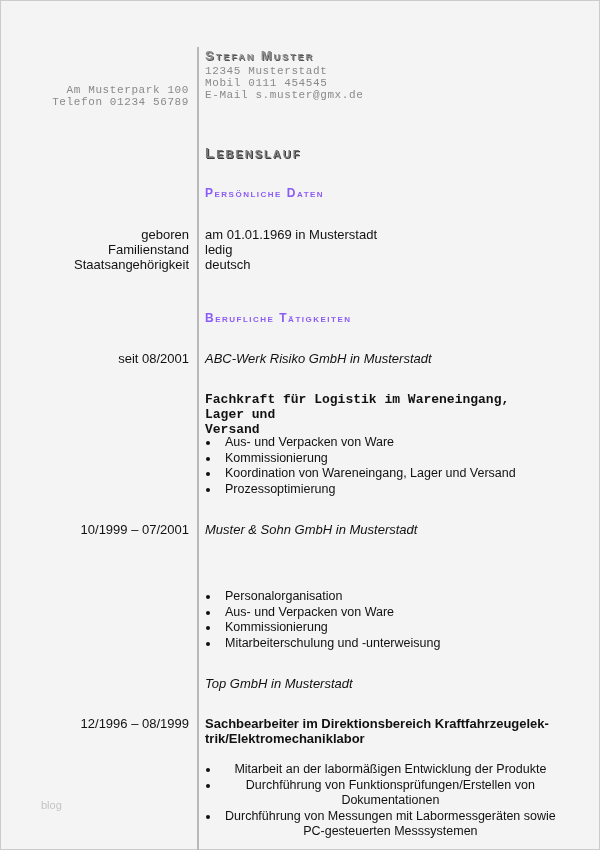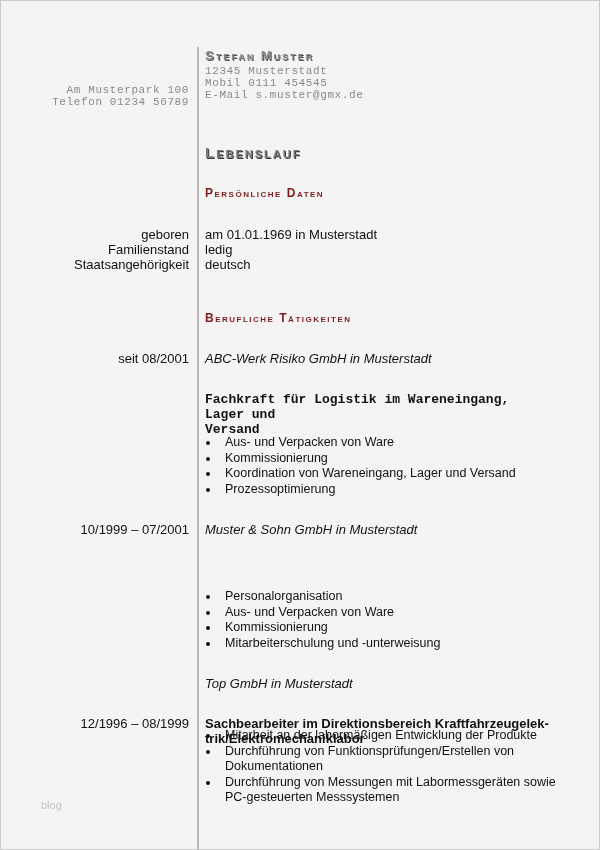--- a/index.html
+++ b/index.html
@@ -32,21 +32,21 @@
     color: #8f8f8f; font-variant: small-caps;
     text-shadow: 1px 1px 0 #555;
   }
   .title {
     font-weight: bold; font-size: 15px; letter-spacing: 2px;
     font-variant: small-caps; color: #7a7a7a;
     text-shadow: 1px 1px 0 #3a3a3a;
   }
   .section {
     font-weight: bold; font-size: 12px; letter-spacing: 1.5px;
-    font-variant: small-caps; color: #7f1d1d;
+    font-variant: small-caps; color: #8b5cf6;
   }
   .txt { font-size: 13px; line-height: 15px; color: #111; }
   .it { font-style: italic; }
   .b { font-weight: bold; }
   ul.bul { margin: 0; padding: 0; list-style: none; }
   ul.bul li { position: relative; padding-left: 20px; font-size: 12.5px; line-height: 15.5px; }
   ul.bul li::before {
     content: ""; position: absolute; left: 1px; top: 6px;
     width: 4px; height: 4px; border-radius: 50%; background: #111;
   }
@@ -108,20 +108,20 @@
     <li>Kommissionierung</li>
     <li>Mitarbeiterschulung und -unterweisung</li>
   </ul>
 
   <div class="right txt it" style="top:675px;">Top GmbH in Musterstadt</div>
   <div class="left txt" style="top:715px;">12/1996 – 08/1999</div>
   <div class="right txt b" style="top:715px; width:360px;">
     <div>Sachbearbeiter im Direktionsbereich Kraftfahrzeugelek-</div>
     <div>trik/Elektromechaniklabor</div>
   </div>
-  <ul class="right bul" style="top:727px;">
+  <ul class="right bul" style="top:761px;text-align:center;">
     <li>Mitarbeit an der labormäßigen Entwicklung der Produkte</li>
     <li><span>Durchführung von Funktionsprüfungen/Erstellen von</span><br><span>Dokumentationen</span></li>
     <li><span>Durchführung von Messungen mit Labormessgeräten sowie</span><br><span>PC-gesteuerten Messsystemen</span></li>
   </ul>
 
   <div class="watermark">blog</div>
 </div>
 
 </body></html>

